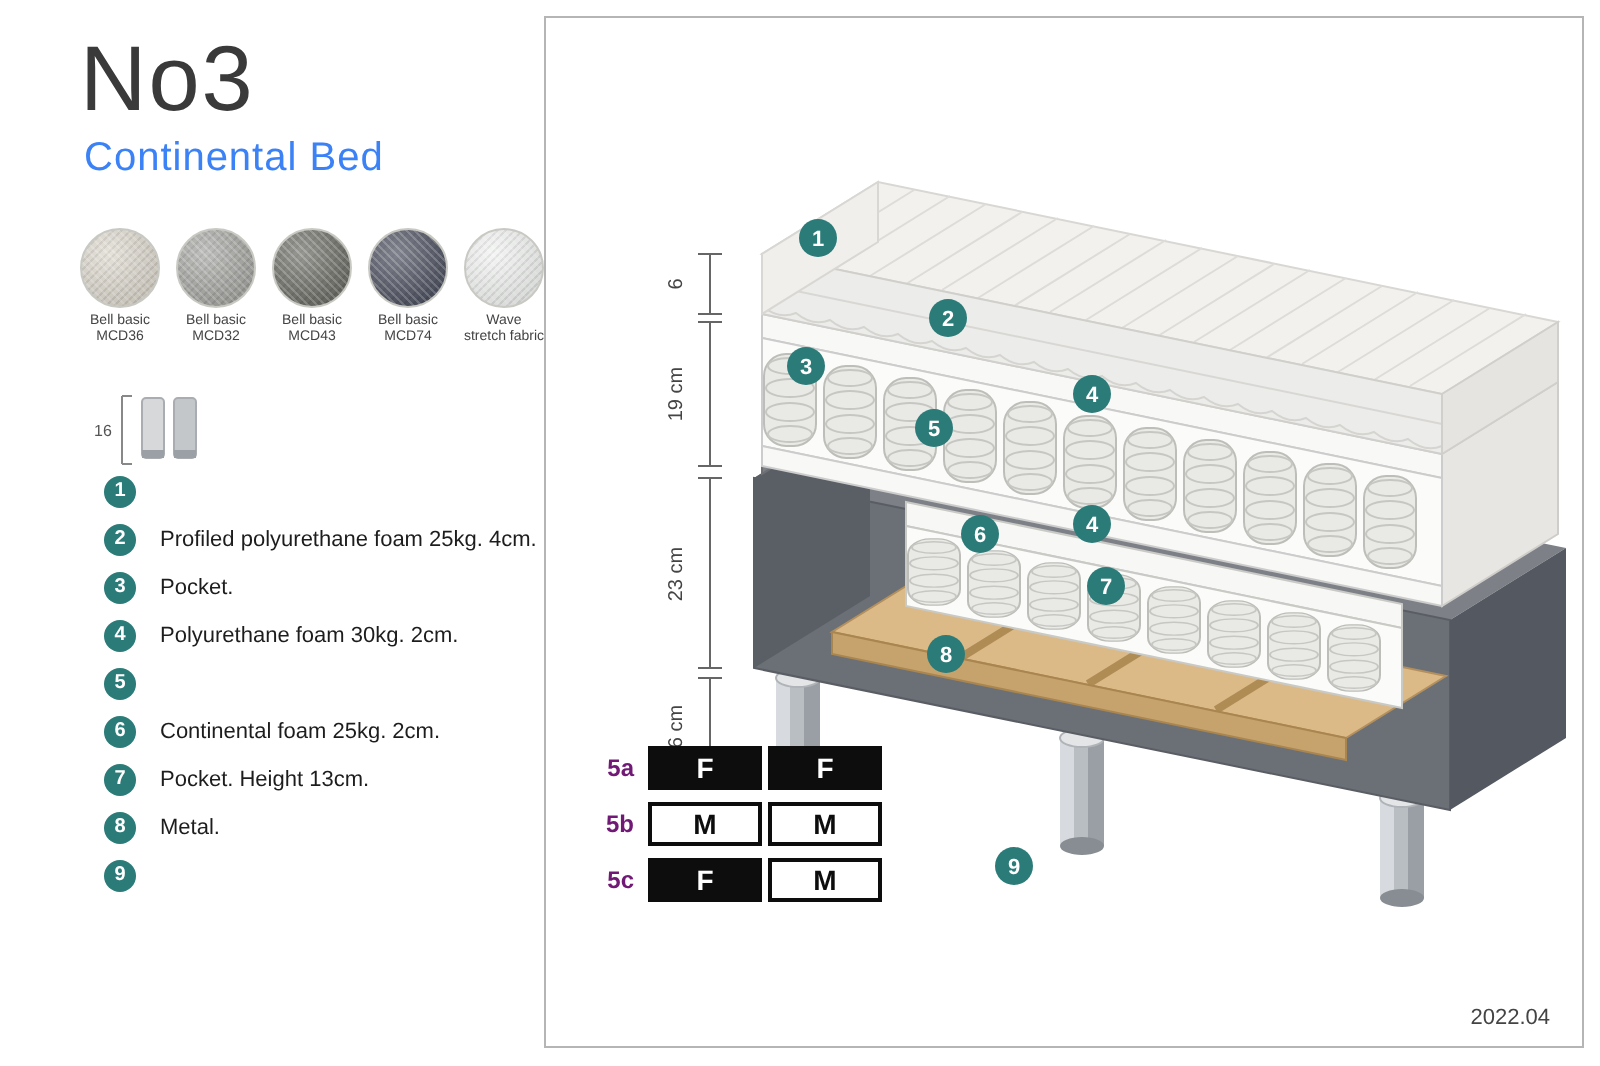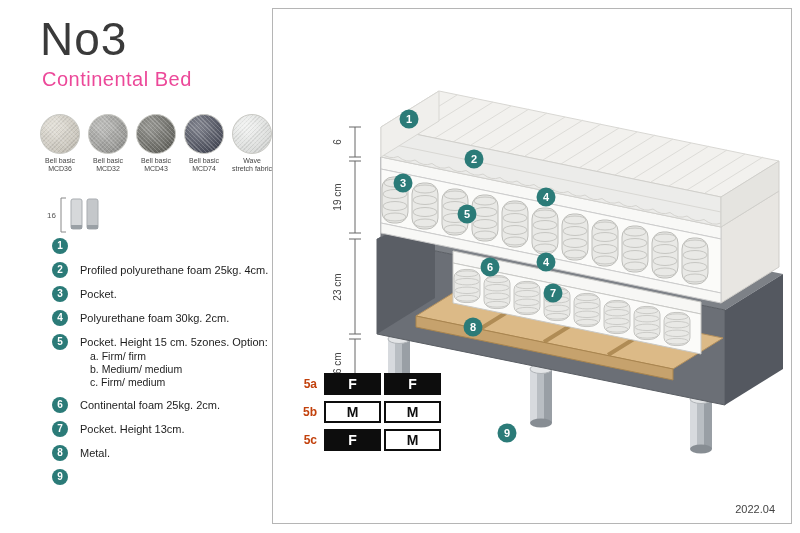--- a/index.html
+++ b/index.html
@@ -6,21 +6,21 @@
   body{
     width:800px;height:533px;position:relative;background:#ffffff;
     font-family:"Liberation Sans",sans-serif;color:#222;overflow:hidden;
   }
   
   .title{
     position:absolute;left:40px;top:12px;font-size:46px;color:#3a3a3a;
     letter-spacing:1px;font-weight:400;text-align:right;
   }
   .subtitle{
-    position:absolute;left:42px;top:68px;font-size:20px;color:#ec4899;
+    position:absolute;left:42px;top:68px;font-size:20px;color:#3b82f6;
     letter-spacing:.5px;font-weight:400;
   }
   .swatches{position:absolute;left:38px;top:114px;display:flex;gap:4px;}
   .swatch-item{width:44px;text-align:center;}
   .swatch{
     width:38px;height:38px;border-radius:50%;margin:0 auto;border:1px solid #c9c9c4;
     background-image:
       radial-gradient(circle at 35% 30%, rgba(255,255,255,.35), rgba(0,0,0,.12)),
       repeating-linear-gradient(45deg, rgba(255,255,255,.22) 0 1px, rgba(0,0,0,0) 1px 3px),
       repeating-linear-gradient(-45deg, rgba(0,0,0,.10) 0 1px, rgba(0,0,0,0) 1px 3px);
@@ -43,21 +43,21 @@
   .legend-sub{font-size:10.5px;line-height:13px;color:#1d1d1d;margin-left:10px;}
   
   .panel{
     position:absolute;left:272px;top:8px;width:518px;height:514px;
     border:1px solid #b5b5b5;background:#fff;
   }
   .panel svg.diagram{position:absolute;left:0;top:0;}
   svg text{font-family:"Liberation Sans",sans-serif;}
   .firmness{position:absolute;left:22px;top:364px;}
   .firm-row{display:flex;align-items:center;margin-bottom:6px;}
-  .firm-label{width:22px;text-align:right;font-size:12px;font-weight:bold;color:#c2410c;margin-right:7px;}
+  .firm-label{width:22px;text-align:right;font-size:12px;font-weight:bold;color:#701a75;margin-right:7px;}
   .firm-cells{display:flex;gap:3px;}
   .cell{
     width:57px;height:22px;box-sizing:border-box;text-align:center;
     font-size:14px;font-weight:bold;line-height:19px;border:2px solid #0d0d0d;
   }
   .cell.dark{background:#0d0d0d;color:#fff;}
   .cell.light{background:#fff;color:#0d0d0d;}
   .version{position:absolute;right:16px;bottom:8px;font-size:11px;color:#444;text-align:right;}
 </style>
 </head>
@@ -128,26 +128,20 @@
   <div class="legend-item">
     <div class="badge">3</div>
     <div class="legend-txt">Pocket.</div>
   </div>
   <div class="legend-item">
     <div class="badge">4</div>
     <div class="legend-txt">Polyurethane foam 30kg. 2cm.</div>
   </div>
   <div class="legend-item">
     <div class="badge">5</div>
-    <div class="legend-txt">
-      <div>Pocket. Height 15 cm. 5zones. Option:</div>
-      <div class="legend-sub">a. Firm/ firm</div>
-      <div class="legend-sub">b. Medium/ medium</div>
-      <div class="legend-sub">c. Firm/ medium</div>
-    </div>
   </div>
   <div class="legend-item">
     <div class="badge">6</div>
     <div class="legend-txt">Continental foam 25kg. 2cm.</div>
   </div>
   <div class="legend-item">
     <div class="badge">7</div>
     <div class="legend-txt">Pocket. Height 13cm.</div>
   </div>
   <div class="legend-item">

